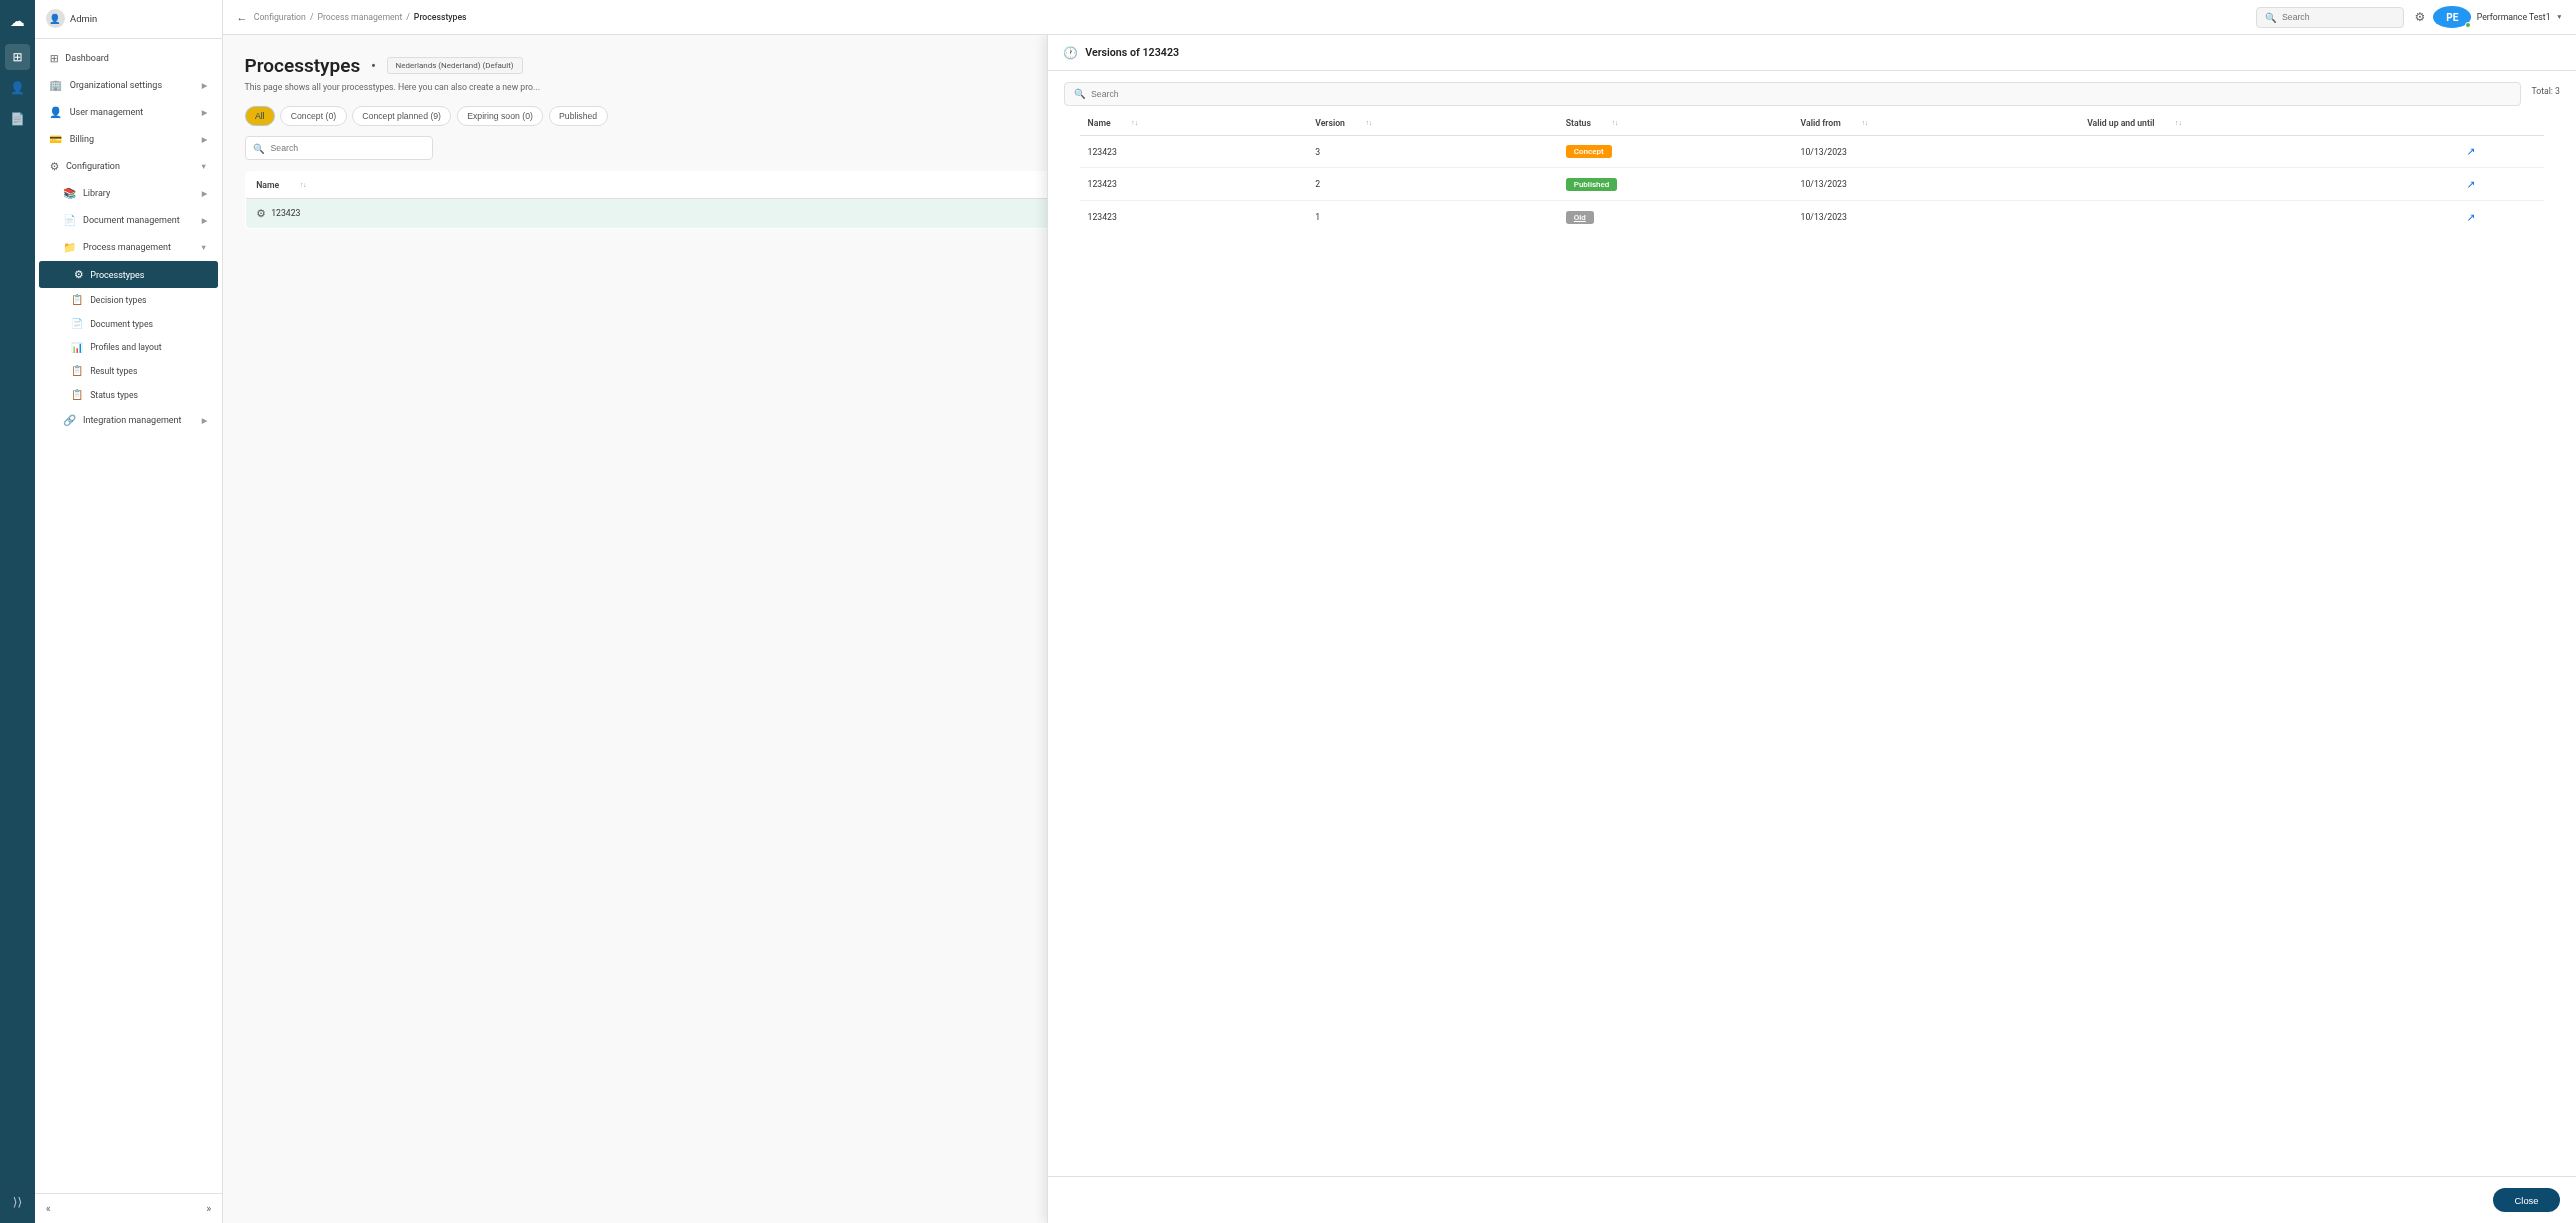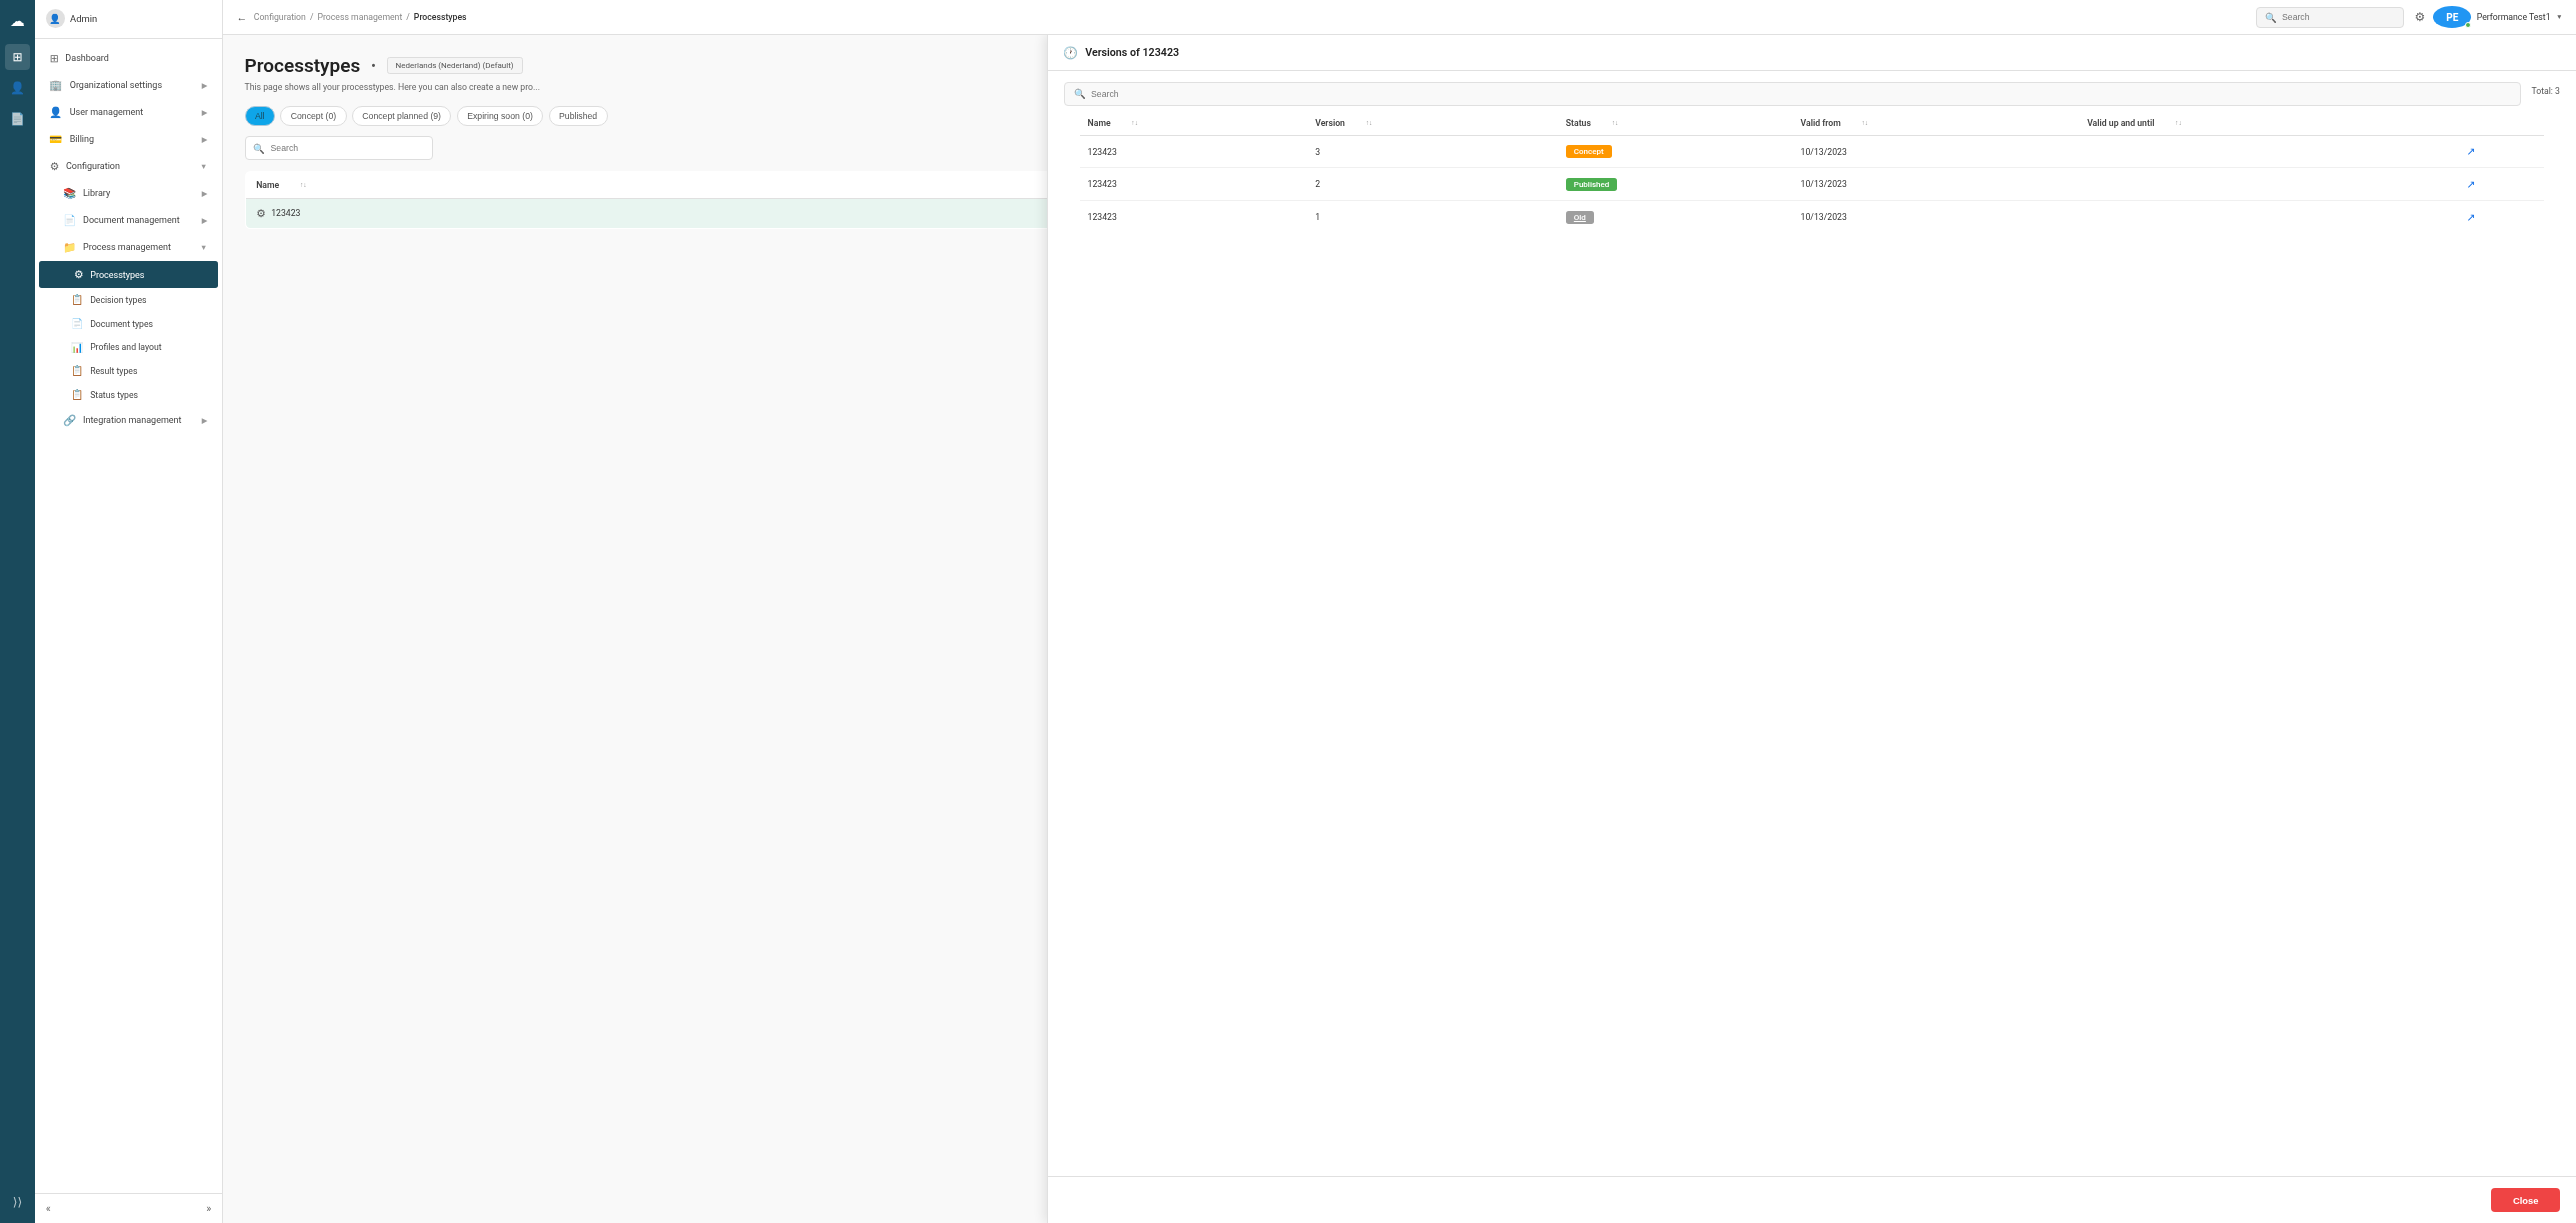--- a/index.html
+++ b/index.html
@@ -238,21 +238,21 @@
     }
     .tab-btn {
       padding: 4px 9.4px;
       border: 0.7px solid #ddd;
       border-radius: 13.4px;
       background: #fff;
       cursor: pointer;
       font-size: 8.7px;
       color: #555;
     }
-    .tab-btn.active { background: #0ea5e9; border-color: #b0c8d8; color: #1a4a5c; }
+    .tab-btn.active { background: #eab308; border-color: #b0c8d8; color: #1a4a5c; }
 
     
     .table-search {
       display: flex;
       align-items: center;
       background: #fff;
       border: 0.7px solid #ddd;
       border-radius: 4px;
       padding: 5.4px 8px;
       gap: 5.4px;
@@ -391,28 +391,28 @@
     }
 
     .versions-footer {
       margin-top: auto;
       padding: 10.7px 16px;
       display: flex;
       justify-content: flex-end;
       border-top: 0.7px solid #e0e0e0;
     }
     .close-btn {
-      background: #ef4444;
+      background: #0c4a6e;
       color: white;
       border: none;
-      border-radius: 4px;
+      border-radius: 12px;
       padding: 6.7px 21.5px;
       font-size: 9.4px;
       cursor: pointer;
-      font-weight: 700;
+      font-weight: 400;
     }
 
     .header-with-sort {
       display: flex;
       align-items: center;
       gap: 18px;
       cursor: pointer;
     }
   </style>
 </head>

